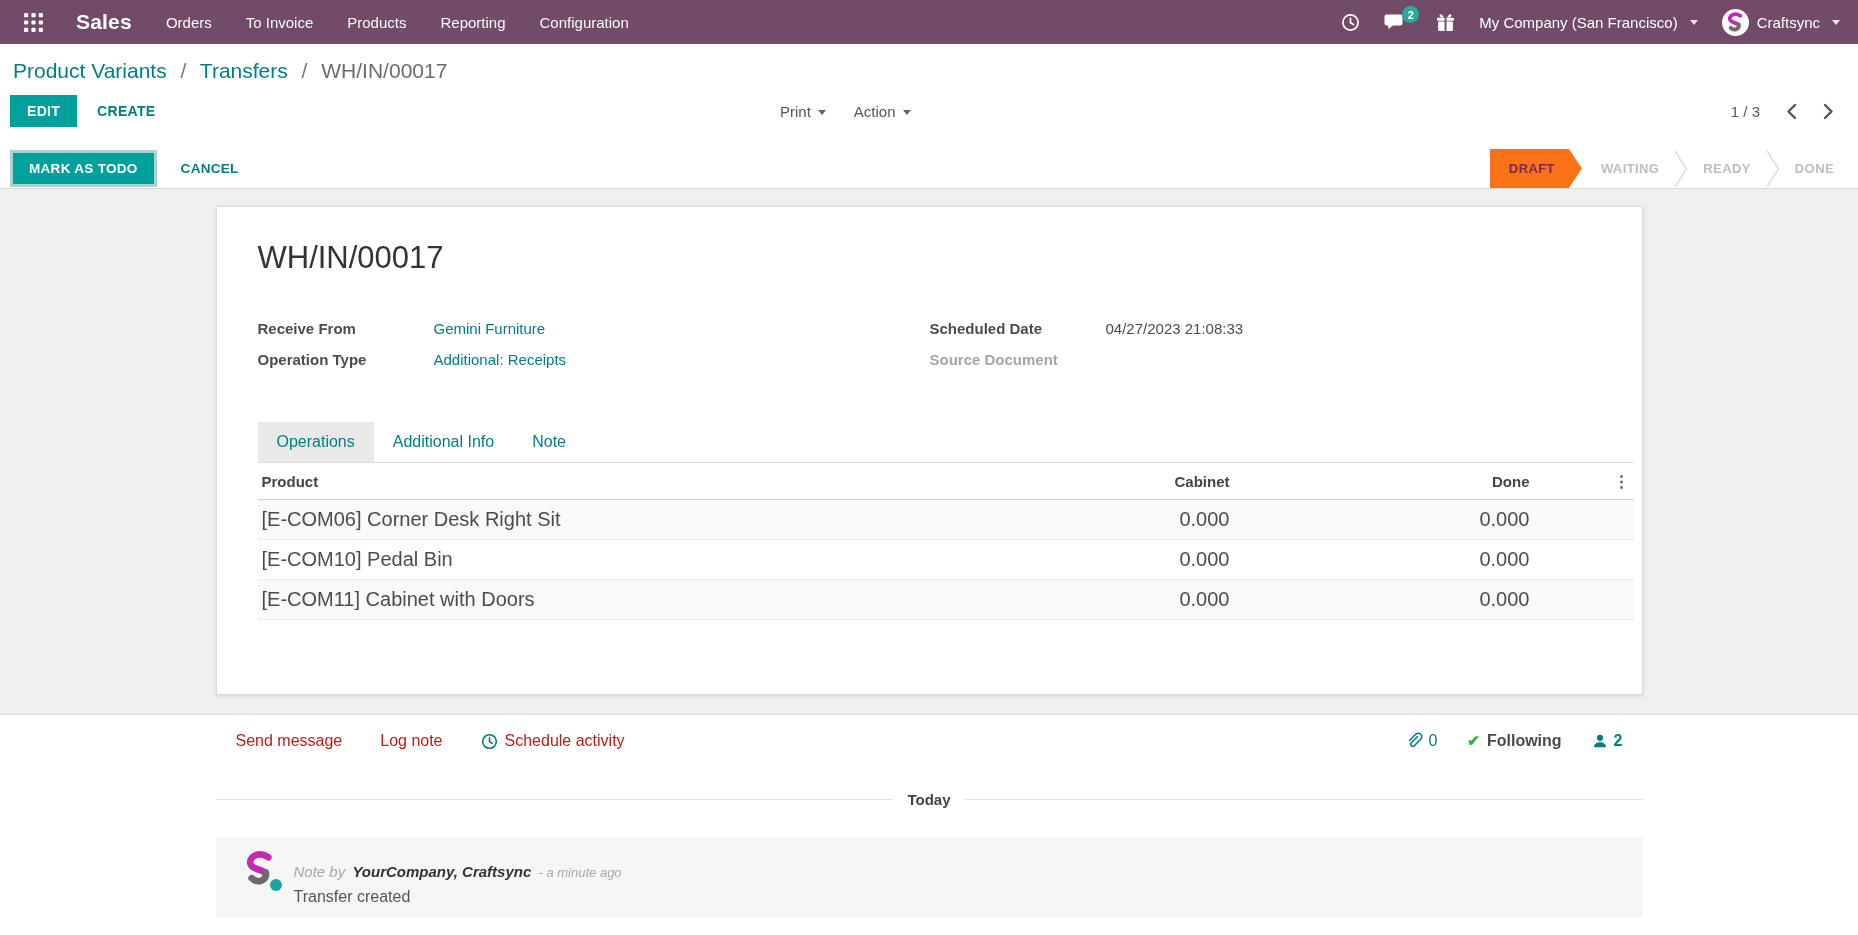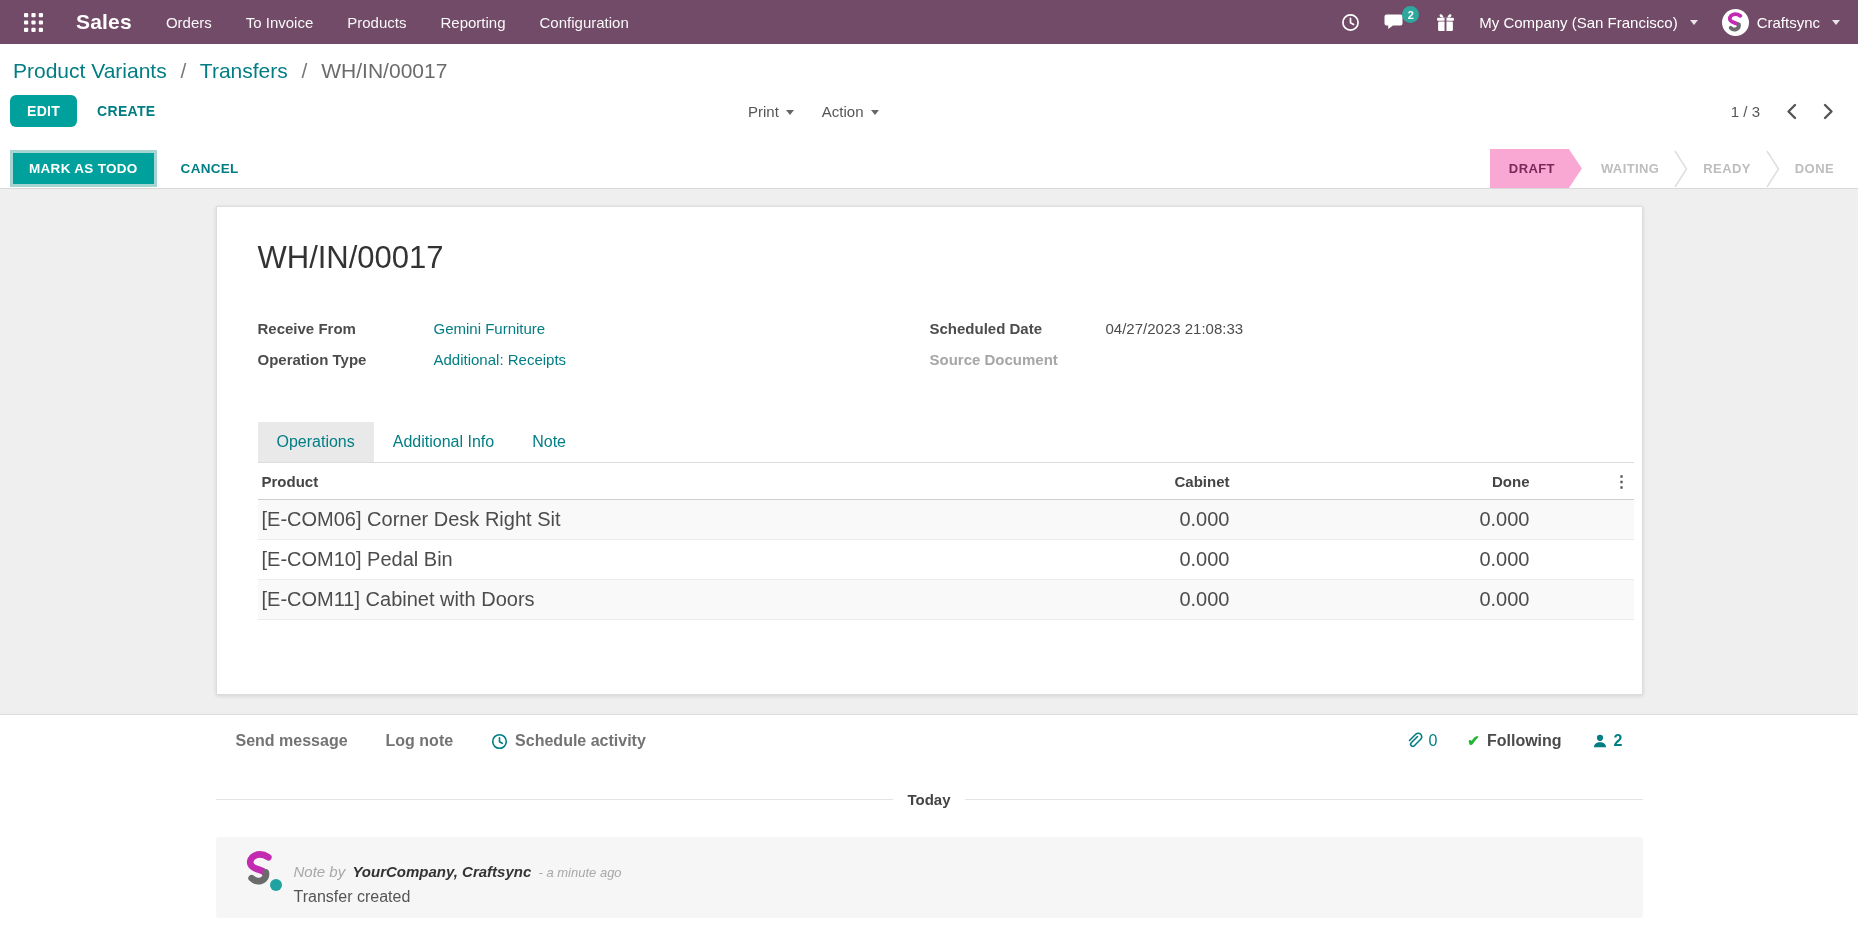--- a/index.html
+++ b/index.html
@@ -21,36 +21,36 @@
   .caret-w { display:inline-block; width:0; height:0; border-left:4px solid transparent; border-right:4px solid transparent; border-top:5px solid rgba(255,255,255,.85); margin-left:4px; }
   .caret-g { display:inline-block; width:0; height:0; border-left:4px solid transparent; border-right:4px solid transparent; border-top:5px solid #666; margin-left:7px; vertical-align:middle; }
   .avatar-sm { width:27px; height:27px; border-radius:50%; background:#fff; display:flex; align-items:center; justify-content:center; overflow:hidden; }
 
   
   .breadcrumb-row { padding:15px 0 2px 13px; font-size:21px; }
   .bc-link { color:#017e84; cursor:pointer; }
   .bc-sep { color:#777; margin:0 8px; }
   .bc-current { color:#6b6b6b; }
   .control-row { height:52px; display:flex; align-items:center; padding:0 24px 0 10px; position:relative; }
-  .btn-primary { background:#00A09D; color:#fff; border:none; font-size:14px; font-weight:600; padding:8px 17px; border-radius:6px; cursor:pointer; font-family:inherit; letter-spacing:.3px; }
+  .btn-primary { background:#00A09D; color:#fff; border:none; font-size:14px; font-weight:600; padding:8px 17px; border-radius:0; cursor:pointer; font-family:inherit; letter-spacing:.3px; }
   .btn-flat { background:none; border:none; color:#017e84; font-size:14px; font-weight:600; padding:8px 14px; cursor:pointer; font-family:inherit; margin-left:6px; letter-spacing:.3px; }
-  .print-action { position:absolute; left:748px; display:flex; gap:28px; font-size:15px; color:#555; }
+  .print-action { position:absolute; left:780px; display:flex; gap:28px; font-size:15px; color:#555; }
   .pa-item { cursor:pointer; }
   .pager { margin-left:auto; display:flex; align-items:flex-end; gap:14px; color:#555; font-size:15px; }
   .pager-arrows { display:flex; gap:26px; margin-left:12px; }
   .pager-arrow { cursor:pointer; display:flex; align-items:center; }
 
   
   .statusbar { height:40px; margin-top:12px; background:#fff; border-bottom:1px solid #d8d8d8; display:flex; align-items:center; padding-left:10px; }
   .btn-todo { background:#00A09D; color:#fff; border:none; font-size:13.5px; font-weight:700; padding:8px 16px; cursor:pointer; font-family:inherit;
               box-shadow:0 0 0 3px #a6d5d1; margin-left:3px; letter-spacing:.3px; }
   .btn-cancel { background:none; border:none; color:#017e84; font-size:13.5px; font-weight:700; padding:8px 14px; margin-left:13px; cursor:pointer; font-family:inherit; letter-spacing:.3px; }
   .status-steps { margin-left:auto; display:flex; align-items:stretch; height:100%; }
   .step { display:flex; align-items:center; font-size:13px; font-weight:700; color:#bdbdbd; padding:0 15px; letter-spacing:.4px; cursor:pointer; }
-  .step.active { background:#f9a8d4; color:#7A2858; padding:0 27px 0 19px;
+  .step.active { background:#f97316; color:#7A2858; padding:0 27px 0 19px;
                  clip-path:polygon(0 0, calc(100% - 13px) 0, 100% 50%, calc(100% - 13px) 100%, 0 100%); }
   .step-sep { display:flex; align-items:center; }
 
   
   .form-area { background:#efefef; height:525px; }
   .sheet { width:1427px; height:489px; margin:0 auto; position:relative; top:17px; background:#fff; border:1px solid #dcdcdc; box-shadow:0 1px 4px rgba(0,0,0,.12); }
   .sheet-title { font-size:31px; color:#333; font-weight:400; margin:33px 0 0 41px; }
   .fields { display:flex; margin:44px 41px 0 41px; }
   .fgroup { width:672px; }
   .fgroup.right { flex:1; }
@@ -72,21 +72,21 @@
   .oplist col.c-done { width:300px; }
   .oplist col.c-opts { width:100px; }
   .oplist td { font-size:20px; color:#4c4c4c; padding:8px 4px; border-bottom:1px solid #ebebeb; height:34px; }
   .oplist tbody tr:nth-child(odd) { background:#f9f9f9; }
   .oplist tbody tr { cursor:pointer; }
 
   
   .chatter { background:#fff; border-top:1px solid #ddd; height:208px; }
   .chatter-inner { width:1427px; margin:0 auto; }
   .chat-actions { display:flex; align-items:center; margin-top:17px; padding:0 20px; }
-  .chat-link { color:#737373; font-size:16px; font-weight:700; cursor:pointer; display:flex; align-items:center; gap:7px; margin-right:38px; }
+  .chat-link { color:#b91c1c; font-size:16px; font-weight:400; cursor:pointer; display:flex; align-items:center; gap:7px; margin-right:38px; }
   .chat-right { margin-left:auto; display:flex; align-items:center; gap:30px; }
   .attach { display:flex; align-items:center; gap:5px; color:#017e84; font-size:16px; font-weight:500; cursor:pointer; }
   .following { display:flex; align-items:center; gap:7px; color:#4a4a4a; font-size:16px; font-weight:600; cursor:pointer; }
   .check { color:#21B632; font-size:15px; font-weight:700; }
   .followers { display:flex; align-items:center; gap:6px; color:#017e84; font-size:16px; font-weight:600; cursor:pointer; }
   .day-divider { display:flex; align-items:center; margin-top:41px; color:#444; font-size:15px; font-weight:600; }
   .day-divider::before, .day-divider::after { content:""; flex:1; border-top:1px solid #e3e3e3; }
   .day-divider span { padding:0 14px; }
   .message-card { margin-top:29px; background:#f6f6f6; border-radius:3px; padding:10px 18px 12px 24px; display:flex; min-height:67px; }
   .msg-avatar { position:relative; width:40px; height:40px; flex:0 0 40px; margin-top:2px; }

